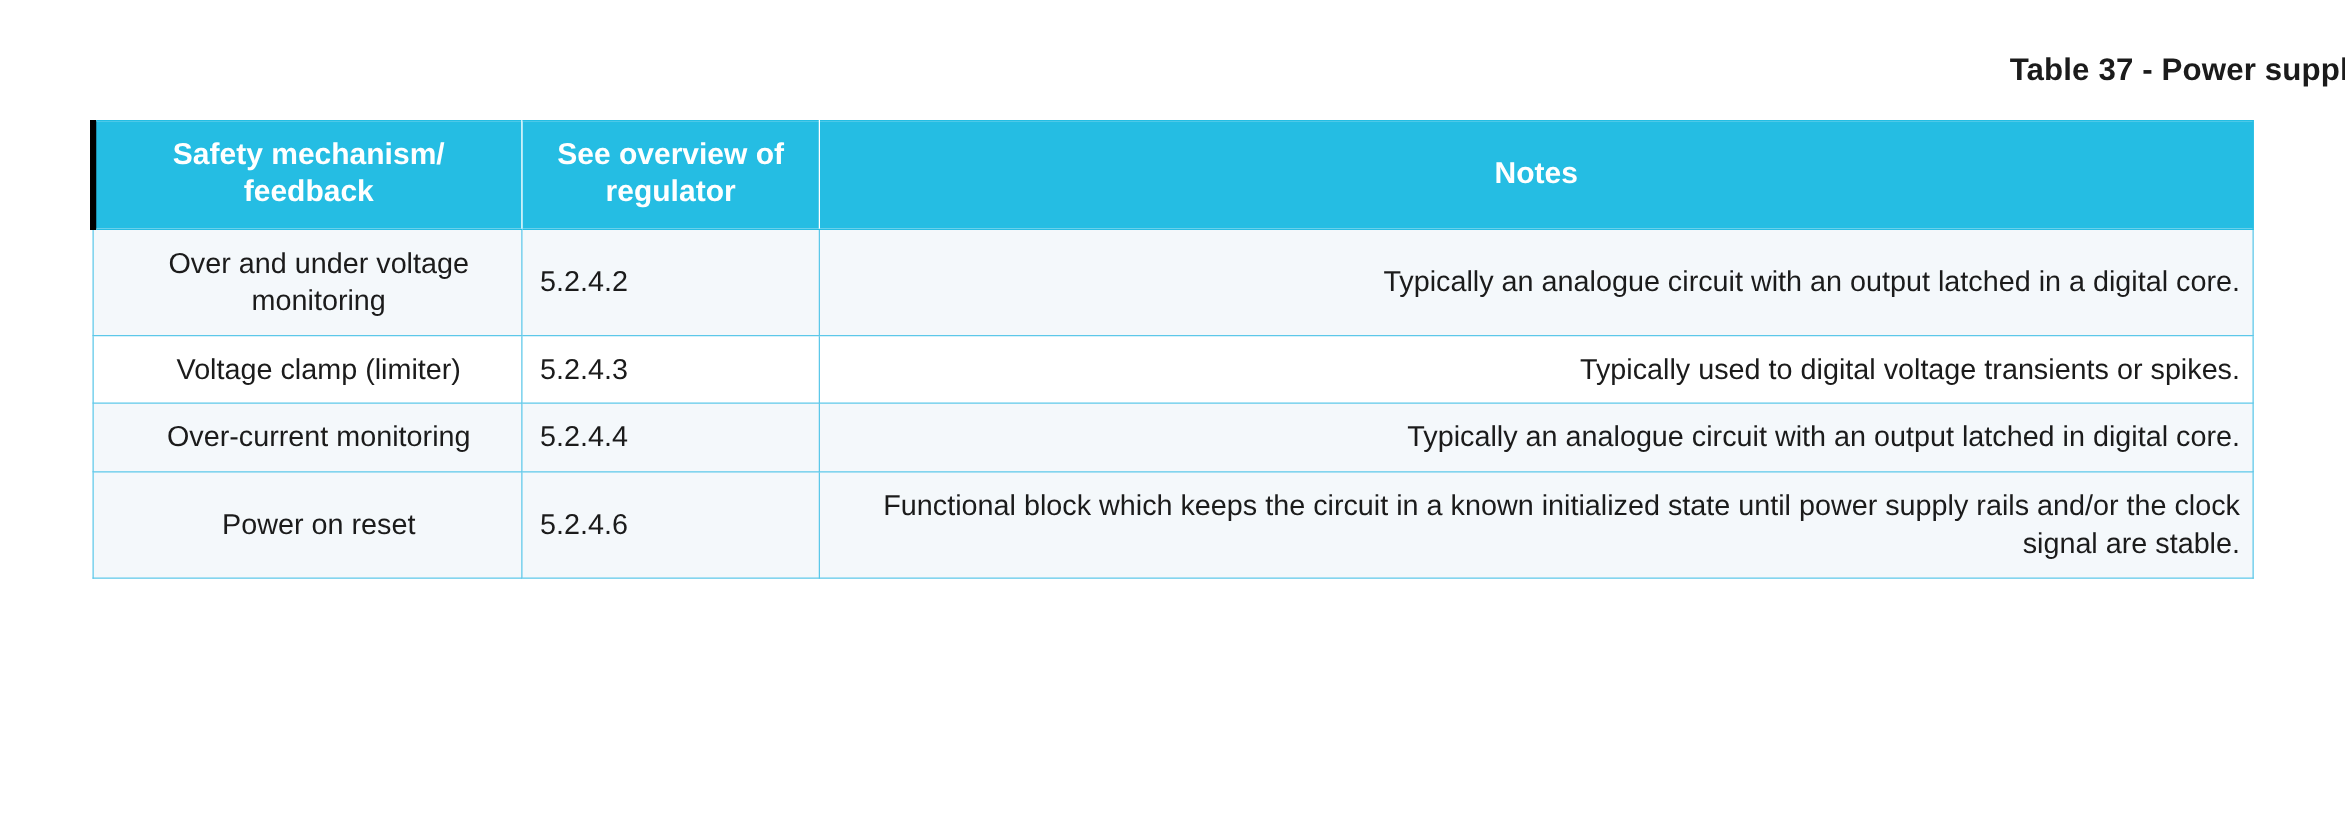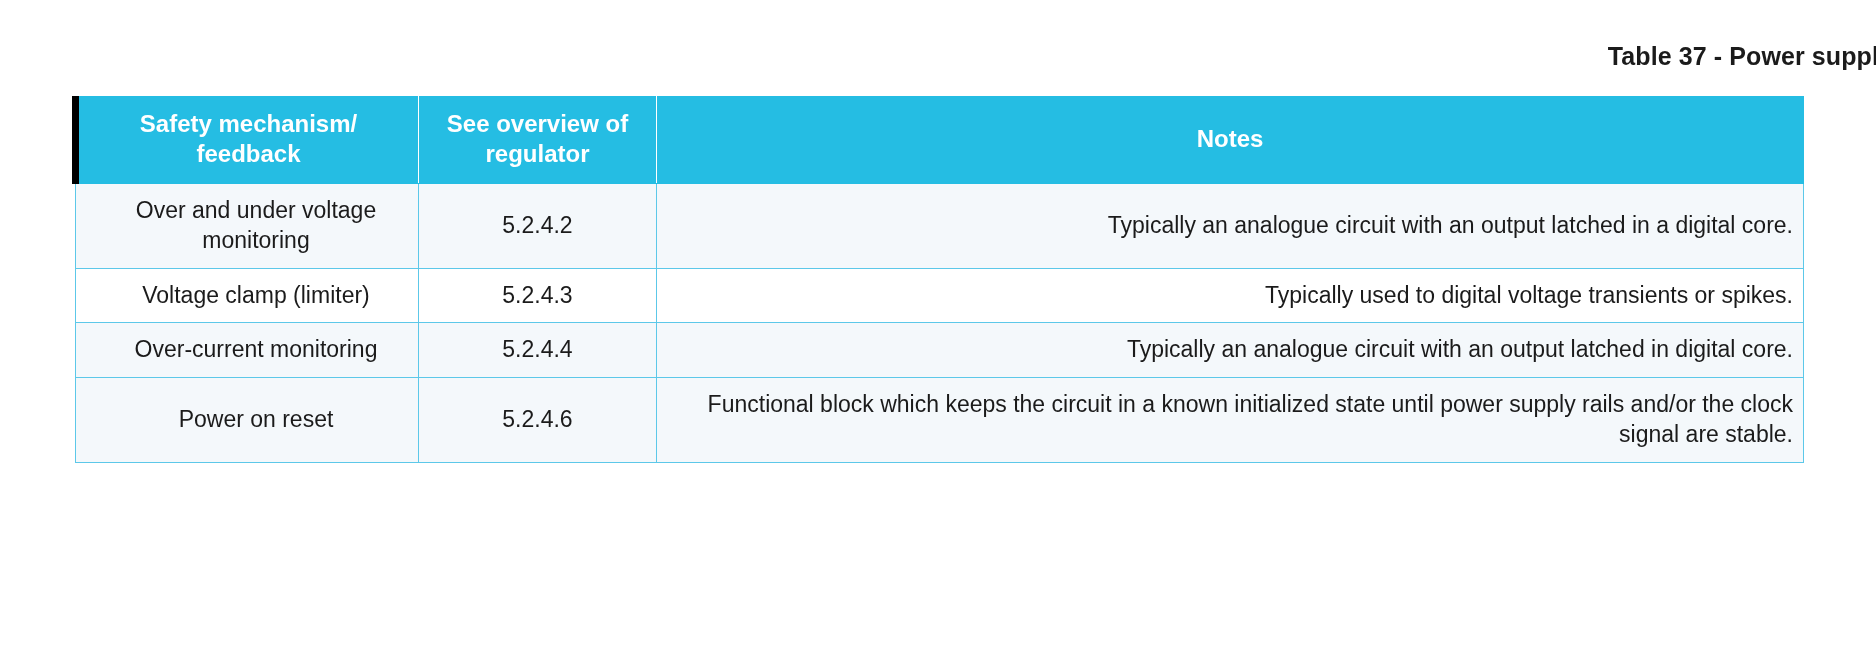--- a/index.html
+++ b/index.html
@@ -54,41 +54,40 @@
     font-size: 24px;
     font-weight: bold;
     text-align: center;
     vertical-align: middle;
     padding: 12px 10px 14px 10px;
     line-height: 1.24;
     border: 1px solid #ffffff;
     border-top: 1px solid #25bde3;
     border-bottom: 1px solid #25bde3;
   }
-  thead th.first { border-left: 7px solid #000000; }
+  thead th.first { border-left: 5px solid #000000; }
   thead th.last  { border-right: 1px solid #25bde3; }
 
   tbody td {
     border: 1px solid #5cc8e9;
     font-size: 23px;
     line-height: 1.33;
     color: #1b1b1b;
     vertical-align: middle;
     padding: 11px 14px 12px 14px;
   }
   tbody tr.odd td  { background: #f4f8fb; }
   tbody tr.even td { background: #ffffff; }
 
   td.col-mech {
     text-align: center;
     padding-left: 30px;
     padding-right: 12px;
   }
   td.col-ref {
-    text-align: center;
   }
   td.col-notes {
     text-align: right;
     padding-left: 13px;
     padding-right: 10px;
   }
 </style>
 </head>
 <body>
 

